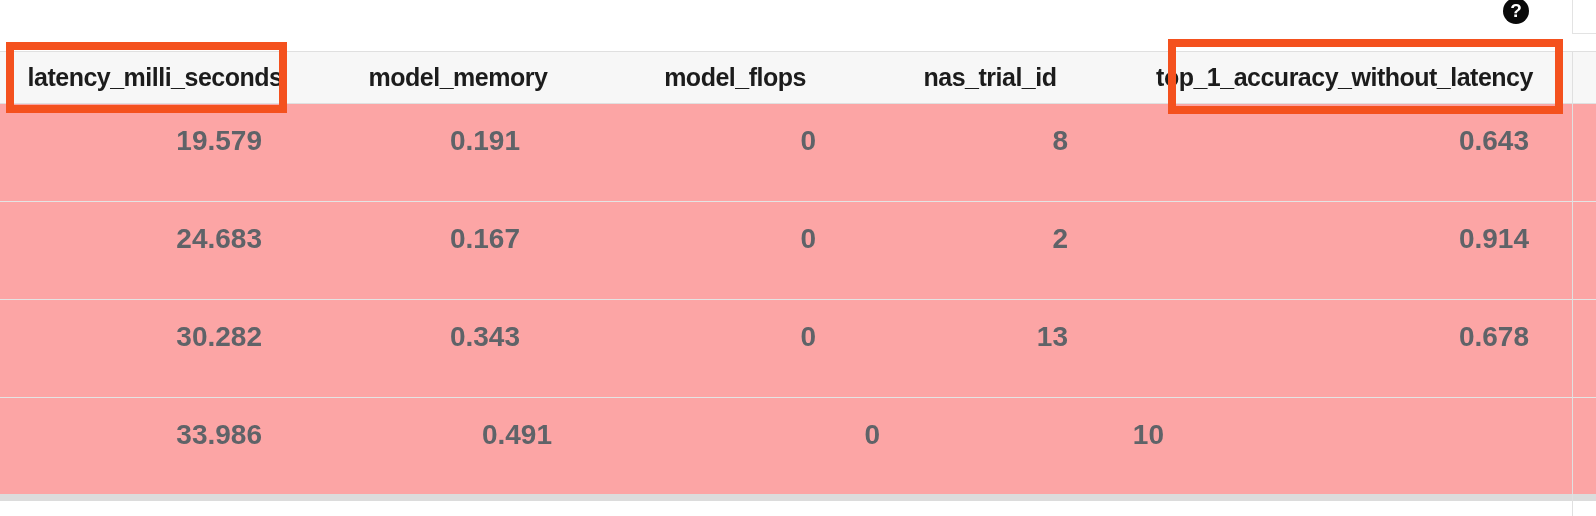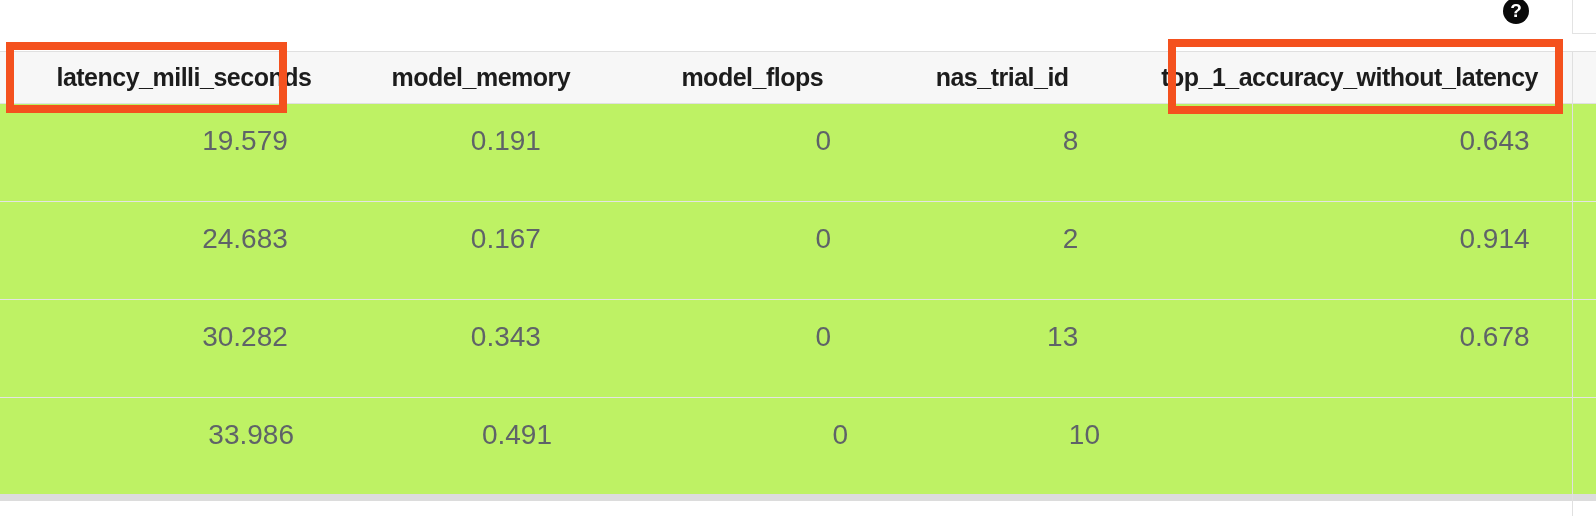--- a/index.html
+++ b/index.html
@@ -52,32 +52,33 @@
     font-size: 25px;
     letter-spacing: -0.5px;
     color: #1c1c1c;
     white-space: nowrap;
     overflow: visible;
   }
   .trow {
     display: flex;
     height: 98px;
     border-bottom: 1px solid #e4e4e4;
-    background: #bef264;
+    background: #fca5a5;
+    font-weight: bold;
   }
-  .trow.last { border-bottom: none; }
+  .trow.last { border-bottom: none; gap: 32px; }
   .td {
     padding-top: 21px;
     padding-right: 48px;
     text-align: right;
     font-size: 28px;
     color: #5f6368;
     white-space: nowrap;
   }
-  .c1 { width: 310px; margin-left: 32px; }
+  .c1 { width: 310px; }
   .c2 { width: 258px; }
   .c3 { width: 296px; }
   .c4 { width: 252px; }
   .c5 { width: 457px; }
   .c5.td { padding-right: 44px; }
   .c6 { width: 23px; padding: 0; }
 
   
   .scroll-band {
     position: absolute;

